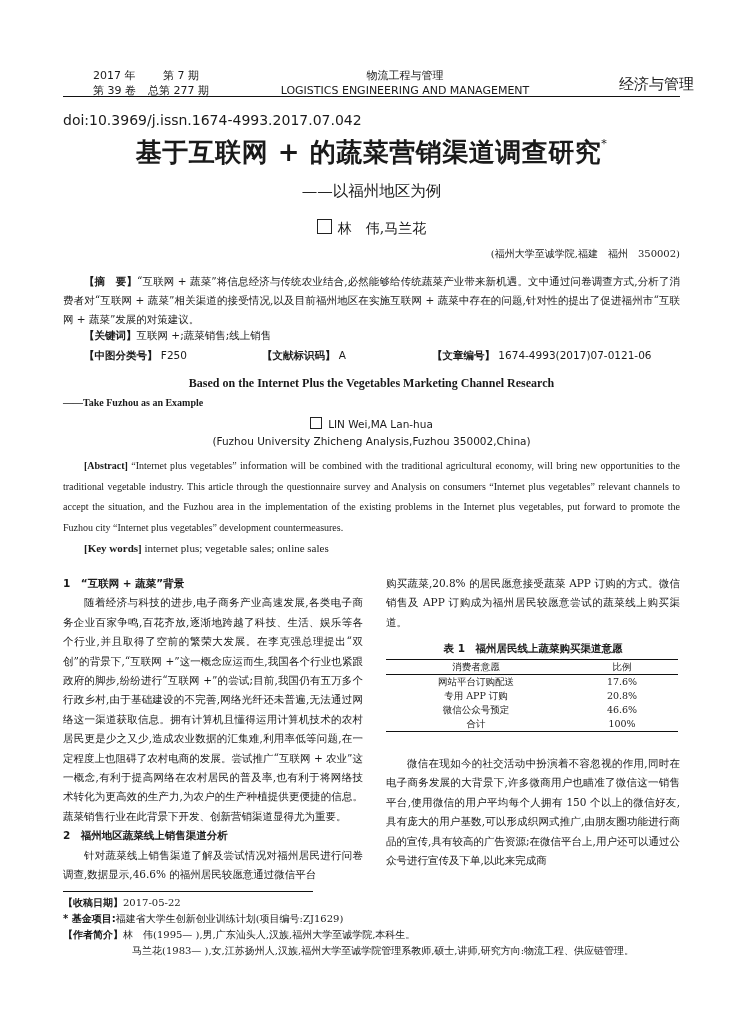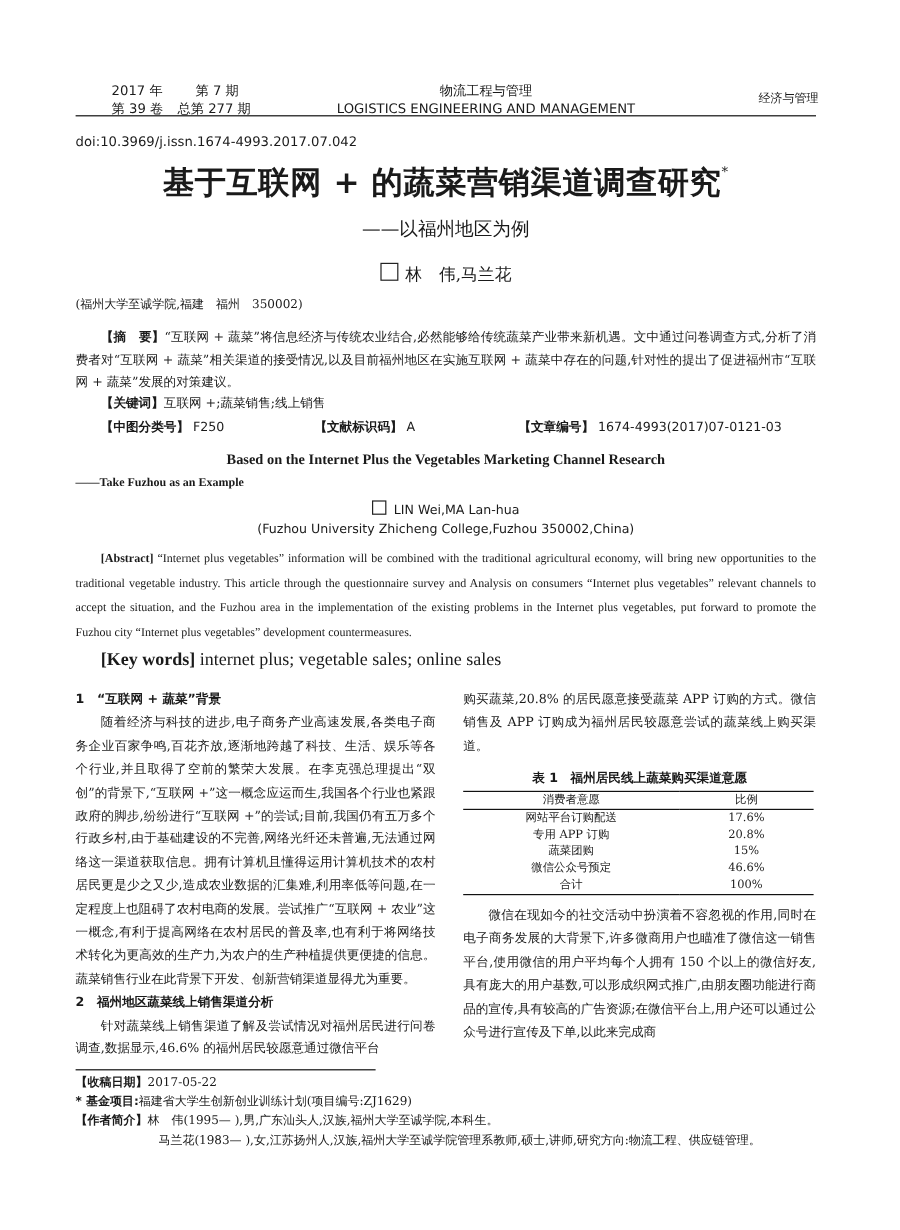--- a/index.html
+++ b/index.html
@@ -7,49 +7,49 @@
          font-family: "DejaVu Serif", "Liberation Serif", serif; }
   .abs { position: absolute; }
   .sans { font-family: "DejaVu Sans", "Liberation Sans", sans-serif; }
   .serif { font-family: "DejaVu Serif", "Liberation Serif", serif; }
   .lserif { font-family: "Liberation Serif", "DejaVu Serif", serif; }
 
   
   .hdr-l { left: 93px; top: 68px; font-size: 11px; line-height: 15px; }
   .hdr-l span { display: inline-block; }
   .hdr-c { left: 250px; width: 310px; top: 68px; font-size: 11px; line-height: 15px; text-align: center; }
-  .hdr-r { right: 68px; top: 75px; font-size: 10px; margin-left: 44px; }
+  .hdr-r { right: 56px; top: 75px; font-size: 15px; margin-left: 44px; }
   .hdr-rule { left: 63px; width: 617px; top: 96px; height: 0; border-top: 1.3px solid #111; }
 
-  .doi { left: 63px; top: 112px; font-size: 11px; }
+  .doi { left: 63px; top: 112px; font-size: 14px; }
 
   .title { left: 63px; width: 617px; top: 135px; text-align: center; font-size: 26px; font-weight: bold; letter-spacing: 0.5px; }
   .title sup { font-size: 11px; font-weight: normal; vertical-align: 14px; }
   .subtitle { left: 63px; width: 617px; top: 181px; text-align: center; font-size: 15.5px; }
   .authors { left: 63px; width: 617px; top: 219px; text-align: center; font-size: 14px; }
-  .affil { left: 63px; width: 617px; top: 247px; text-align: left; font-size: 10px; }
+  .affil { left: 63px; width: 617px; top: 247px; text-align: right; font-size: 10px; }
 
   .box { display: inline-block; width: 10px; height: 10px; border: 1px solid #222; vertical-align: -1px; margin-right: 6px; }
   .box-lg { width: 13px; height: 13px; }
 
   .abs-zh { left: 63px; width: 617px; top: 272px; font-size: 10.5px; line-height: 19px; text-align: justify; }
   .abs-zh .ind { padding-left: 21px; }
   .bk { font-weight: bold; font-family: "DejaVu Sans", sans-serif; }
   .kw-zh { left: 84px; top: 329px; font-size: 10.5px; }
   .cls-row { left: 84px; top: 349px; font-size: 10.5px; width: 600px; }
   .cls-row span { display: inline-block; }
 
   .en-title { left: 63px; width: 617px; top: 376px; text-align: center; font-size: 12px; font-weight: bold; }
   .en-sub { left: 63px; width: 617px; top: 397px; text-align: left; font-size: 10px; font-weight: bold; }
   .en-auth { left: 63px; width: 617px; top: 417px; text-align: center; font-size: 10.5px; }
   .en-affil { left: 63px; width: 617px; top: 435px; text-align: center; font-size: 10.5px; }
 
   .abs-en { left: 63px; width: 617px; top: 456px; font-size: 10px; line-height: 20.5px; text-align: justify; }
   .abs-en p { margin: 0; }
-  .kw-en { left: 84px; top: 542px; font-size: 15px; }
+  .kw-en { left: 84px; top: 542px; font-size: 11px; }
 
   
   .col { font-size: 10.5px; line-height: 19.4px; text-align: justify; }
   .col-l { left: 63px; width: 300px; top: 574px; }
   .col-r { left: 386px; width: 294px; top: 574px; }
   .col p { margin: 0; }
   .h1 { font-family: "DejaVu Sans", sans-serif; font-weight: bold; font-size: 10.5px; }
   .ind2 { text-indent: 21px; }
 
   
@@ -84,27 +84,27 @@
 <div class="abs title serif"><span>基于互联网 + 的蔬菜营销渠道调查研究</span><sup>*</sup></div>
 <div class="abs subtitle serif">——以福州地区为例</div>
 <div class="abs authors serif"><span class="box box-lg"></span><span>林　伟,马兰花</span></div>
 <div class="abs affil serif">(福州大学至诚学院,福建　福州　350002)</div>
 
 <div class="abs abs-zh serif">
   <span class="ind"></span><span class="bk">【摘　要】</span><span>“互联网 + 蔬菜”将信息经济与传统农业结合,必然能够给传统蔬菜产业带来新机遇。文中通过问卷调查方式,分析了消费者对“互联网 + 蔬菜”相关渠道的接受情况,以及目前福州地区在实施互联网 + 蔬菜中存在的问题,针对性的提出了促进福州市“互联网 + 蔬菜”发展的对策建议。</span>
 </div>
 <div class="abs kw-zh serif"><span class="bk">【关键词】</span><span>互联网 +;蔬菜销售;线上销售</span></div>
 <div class="abs cls-row sans">
-  <span style="width:178px"><span class="bk">【中图分类号】</span> <span>F250</span></span><span style="width:170px"><span class="bk">【文献标识码】</span> <span>A</span></span><span><span class="bk">【文章编号】</span> <span>1674-4993(2017)07-0121-03</span></span>
+  <span style="width:178px"><span class="bk">【中图分类号】</span> <span>F250</span></span><span style="width:170px"><span class="bk">【文献标识码】</span> <span>A</span></span><span><span class="bk">【文章编号】</span> <span>1674-4993(2017)07-0121-06</span></span>
 </div>
 
 <div class="abs en-title lserif">Based on the Internet Plus the Vegetables Marketing Channel Research</div>
 <div class="abs en-sub lserif">——Take Fuzhou as an Example</div>
 <div class="abs en-auth sans"><span class="box"></span><span>LIN Wei,MA Lan-hua</span></div>
-<div class="abs en-affil sans">(Fuzhou University Zhicheng College,Fuzhou 350002,China)</div>
+<div class="abs en-affil sans">(Fuzhou University Zhicheng Analysis,Fuzhou 350002,China)</div>
 <div class="abs abs-en lserif">
   <p style="text-indent:21px"><b>[Abstract]</b> <span>“Internet plus vegetables” information will be combined with the traditional agricultural economy, will bring new opportunities to the traditional vegetable industry. This article through the questionnaire survey and Analysis on consumers “Internet plus vegetables” relevant channels to accept the situation, and the Fuzhou area in the implementation of the existing problems in the Internet plus vegetables, put forward to promote the Fuzhou city “Internet plus vegetables” development countermeasures.</span></p>
 </div>
 <div class="abs kw-en lserif"><b>[Key words]</b> <span>internet plus; vegetable sales; online sales</span></div>
 
 <div class="abs col col-l serif">
   <p class="h1">1　“互联网 + 蔬菜”背景</p>
   <p class="ind2">随着经济与科技的进步,电子商务产业高速发展,各类电子商务企业百家争鸣,百花齐放,逐渐地跨越了科技、生活、娱乐等各个行业,并且取得了空前的繁荣大发展。在李克强总理提出“双创”的背景下,“互联网 +”这一概念应运而生,我国各个行业也紧跟政府的脚步,纷纷进行“互联网 +”的尝试;目前,我国仍有五万多个行政乡村,由于基础建设的不完善,网络光纤还未普遍,无法通过网络这一渠道获取信息。拥有计算机且懂得运用计算机技术的农村居民更是少之又少,造成农业数据的汇集难,利用率低等问题,在一定程度上也阻碍了农村电商的发展。尝试推广“互联网 + 农业”这一概念,有利于提高网络在农村居民的普及率,也有利于将网络技术转化为更高效的生产力,为农户的生产种植提供更便捷的信息。蔬菜销售行业在此背景下开发、创新营销渠道显得尤为重要。</p>
   <p class="h1">2　福州地区蔬菜线上销售渠道分析</p>
   <p class="ind2">针对蔬菜线上销售渠道了解及尝试情况对福州居民进行问卷调查,数据显示,46.6% 的福州居民较愿意通过微信平台</p>
@@ -125,24 +125,20 @@
   <tbody>
     <tr>
         <td class="c1">网站平台订购配送</td>
         <td>17.6%</td>
       </tr>
     <tr>
         <td class="c1">专用 APP 订购</td>
         <td>20.8%</td>
       </tr>
     <tr>
-        <td class="c1">蔬菜团购</td>
-        <td>15%</td>
-      </tr>
-    <tr>
         <td class="c1">微信公众号预定</td>
         <td>46.6%</td>
       </tr>
     <tr>
         <td class="c1">合计</td>
         <td>100%</td>
       </tr>
   </tbody>
 </table>
 

